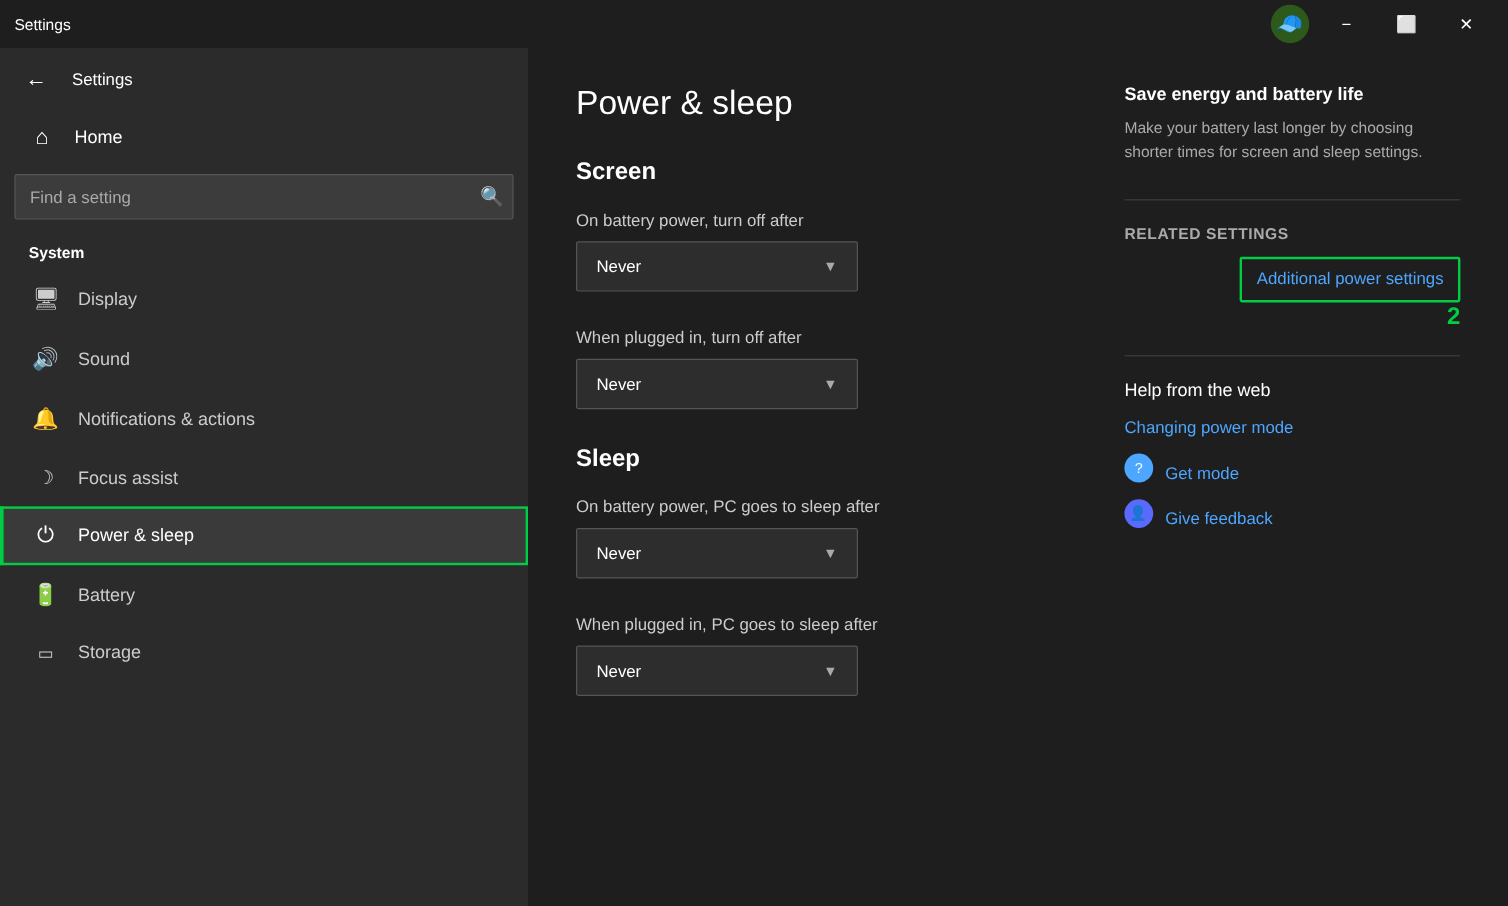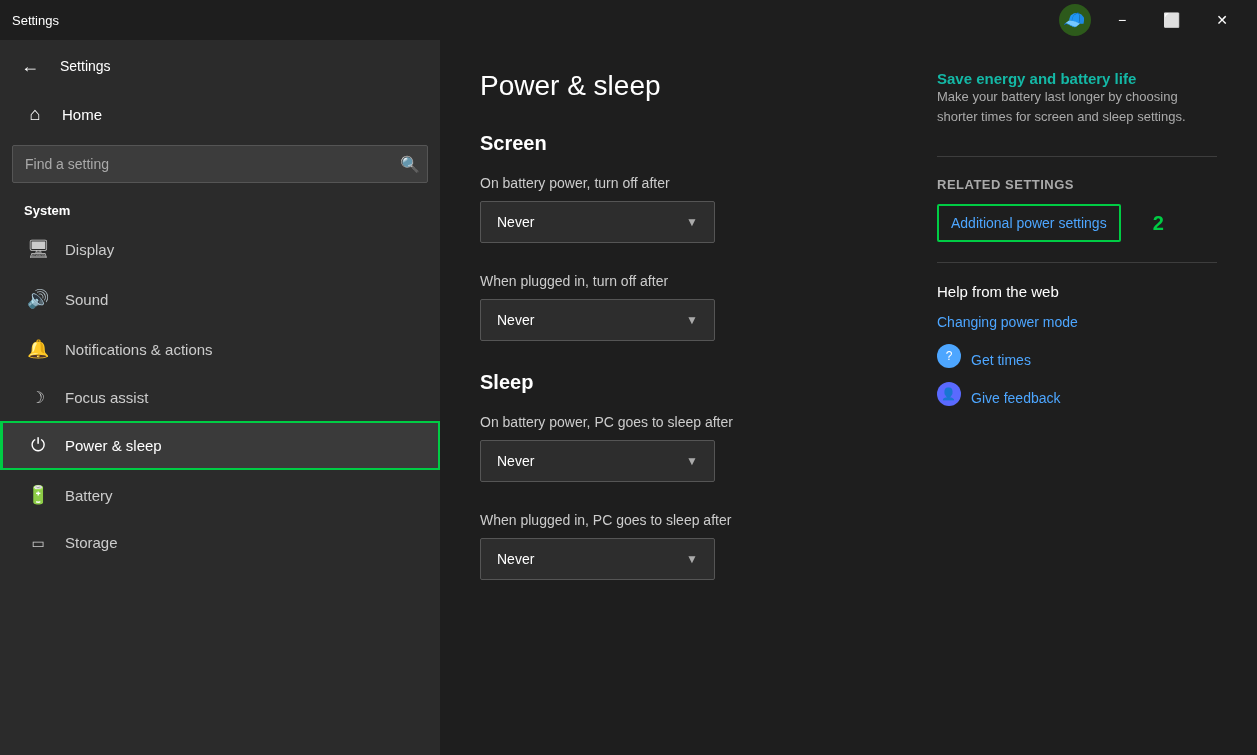--- a/index.html
+++ b/index.html
@@ -230,21 +230,22 @@
       flex-shrink: 0;
     }
 
     .info-box {
       margin-bottom: 30px;
     }
 
     .info-title {
       font-size: 15px;
       font-weight: 600;
-      color: #14b8a6;
+      color: #ffffff;
+      margin-bottom: 10px;
     }
 
     .info-desc {
       font-size: 13px;
       color: #aaaaaa;
       line-height: 1.5;
     }
 
     .related-title {
       font-size: 13px;
@@ -437,40 +438,40 @@
 
       <div class="info-box">
         <div class="info-title">Save energy and battery life</div>
         <div class="info-desc">Make your battery last longer by choosing shorter times for screen and sleep settings.</div>
       </div>
 
       <div class="divider"></div>
 
       <div>
         <div class="related-title">Related settings</div>
-        <div style="display:flex;align-items:center;gap:24px;">
+        <div style="display:flex;align-items:flex-end;gap:1px;flex-direction:column;">
           <span class="link-highlighted">
             <span class="link-text">Additional power settings</span>
           </span>
           <span class="annotation-badge">2</span>
         </div>
       </div>
 
       <div class="divider"></div>
 
       <div class="help-section">
         <div class="help-title">Help from the web</div>
 
         <div class="help-link-item">
           <span class="link-text">Changing power mode</span>
         </div>
 
         <div class="help-link-item">
           <div class="help-icon">?</div>
-          <span class="link-text">Get times</span>
+          <span class="link-text">Get mode</span>
         </div>
 
         <div class="help-link-item">
           <div class="help-icon" style="background:#5a6aff;">👤</div>
           <span class="link-text">Give feedback</span>
         </div>
       </div>
 
     </div>
 

